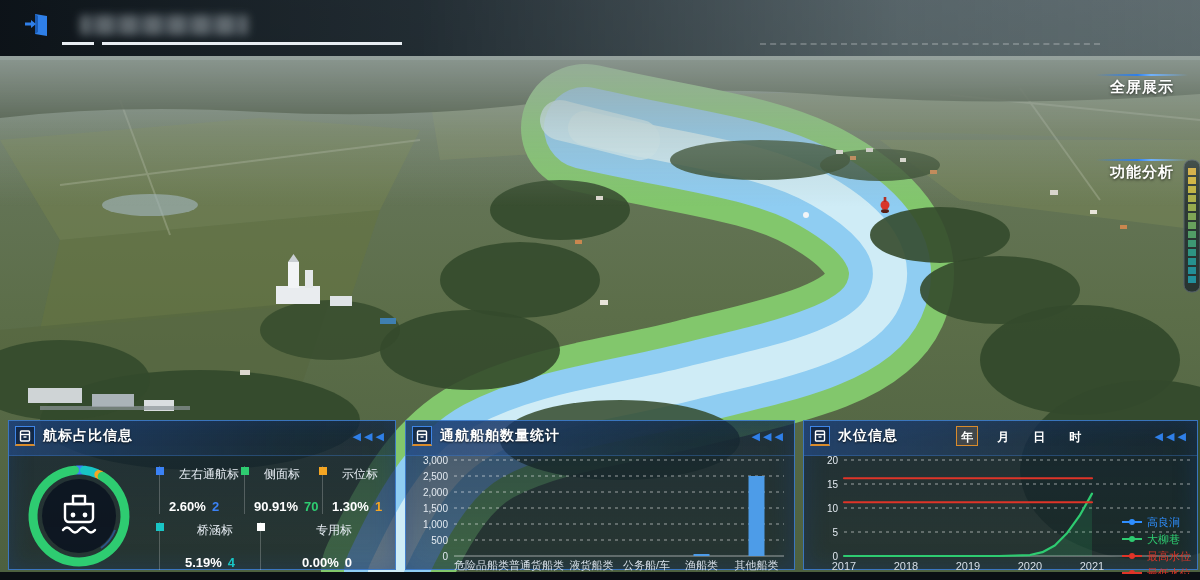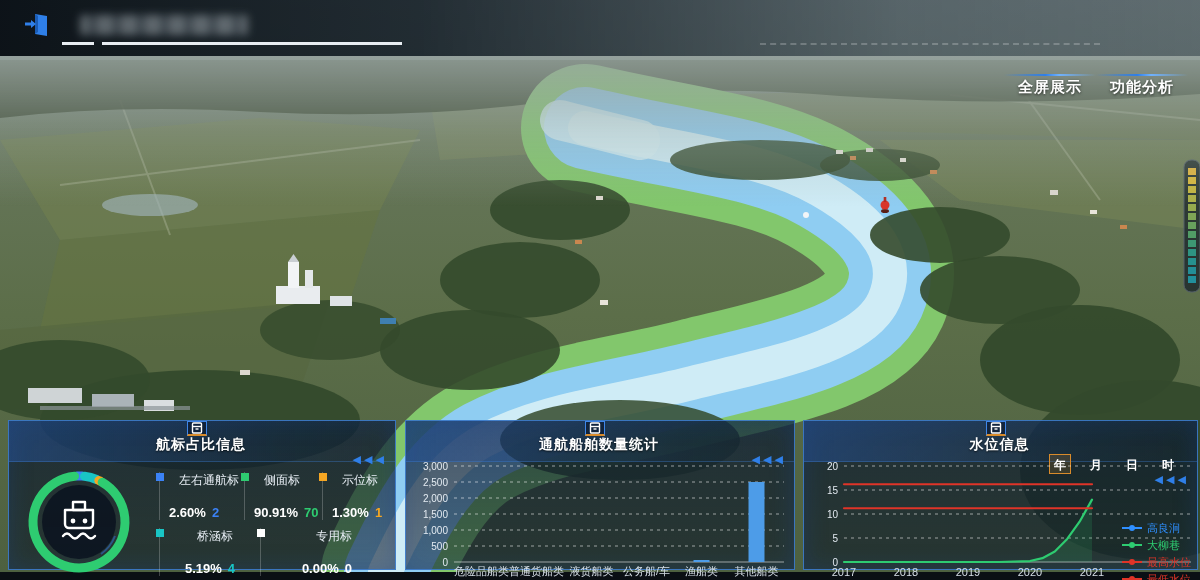--- a/index.html
+++ b/index.html
@@ -30,42 +30,41 @@
   .topbar-dashes{position:absolute;top:43px;height:2px;border-top:2px dashed rgba(255,255,255,.22);}
   .info-group{display:flex;align-items:center;margin-bottom:4px;}
   .bracket{width:9px;height:36px;flex:0 0 auto;}
   .bracket.l{border-left:1px solid rgba(255,255,255,.45);border-top:1px solid rgba(255,255,255,.45);border-bottom:1px solid rgba(255,255,255,.45);}
   .bracket.r{border-right:1px solid rgba(255,255,255,.45);border-top:1px solid rgba(255,255,255,.45);border-bottom:1px solid rgba(255,255,255,.45);}
   .info-icon{width:24px;height:24px;margin:0 10px 0 14px;}
   .big-val{color:#fff;font-size:17px;font-weight:bold;letter-spacing:.5px;}
   .small-val{color:#cfd6dd;font-size:12px;margin-left:12px;margin-right:14px;}
   .spacer{flex:1;}
   
-  .actions{position:absolute;top:74px;right:12px;z-index:20;display:flex;}
+  .actions{position:absolute;top:74px;right:12px;z-index:20;display:flex;gap:56px;flex-direction:column;}
   .act-btn{
     color:#fff;font-size:15px;font-weight:bold;letter-spacing:1px;padding:4px 14px 6px;
     background:transparent;border:none;cursor:pointer;position:relative;text-shadow:0 1px 3px rgba(0,0,0,.7);
   }
   .act-btn::before{content:"";position:absolute;left:0;right:0;top:0;height:2px;
     background:linear-gradient(90deg,rgba(47,127,232,0) 0%,#2f7fe8 45%,#6fb2ff 60%,rgba(47,127,232,0) 100%);}
   
   .panel{
     position:absolute;top:420px;height:150px;z-index:15;box-sizing:border-box;
     background:linear-gradient(180deg,rgba(12,26,48,.72) 0%,rgba(9,20,38,.55) 100%);
     border:1px solid rgba(64,130,215,.85);
     box-shadow:inset 0 0 22px rgba(25,70,140,.35);
   }
   .panel-a{left:8px;width:388px;}
   .panel-b{left:405px;width:390px;text-align:right;}
   .panel-c{left:803px;width:395px;}
   .panel-head{
-    display:flex;align-items:center;height:30px;padding:0 8px 10px 6px;
+    display:flex;align-items:center;height:30px;padding:0 8px 4px 6px;
     background:linear-gradient(90deg,rgba(36,80,150,.55) 0%,rgba(36,80,150,.10) 70%,rgba(36,80,150,0) 100%);
     border-bottom:1px solid rgba(64,130,215,.35);
-    flex-direction:column;
   }
   .head-icon-box{
     width:20px;height:20px;box-sizing:border-box;display:flex;align-items:center;justify-content:center;
     border:1px solid #3f86e8;border-bottom:2px solid #d98b2b;margin-right:8px;background:rgba(10,24,46,.6);
   }
   .panel-title{color:#fff;font-size:14px;font-weight:bold;letter-spacing:1px;text-shadow:0 1px 2px rgba(0,0,0,.7);}
   .chevrons{margin-left:auto;color:#2f7fe8;font-size:11px;letter-spacing:3px;cursor:pointer;line-height:1;}
   .panel-body{position:relative;height:118px;}
   
   .donut-wrap{position:absolute;left:14px;top:4px;}

